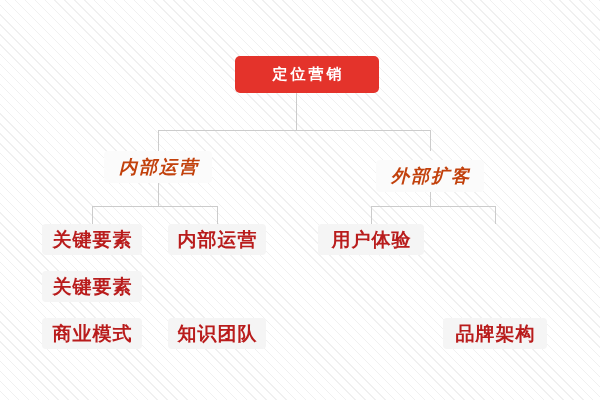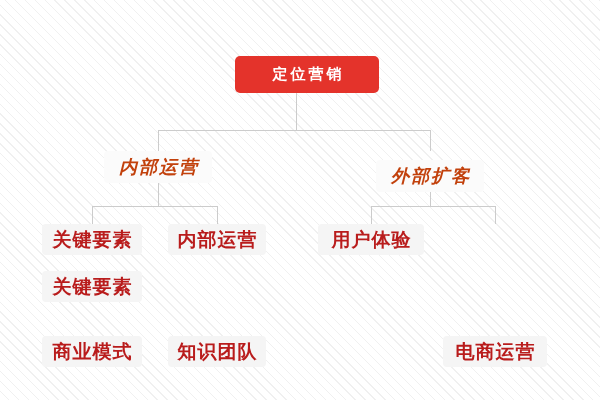--- a/index.html
+++ b/index.html
@@ -37,21 +37,21 @@
     display: flex; align-items: center; justify-content: center;
     font-size: 19px; font-weight: bold; letter-spacing: 1px;
     text-indent: 1px;
   }
   .lcA { left: 42px;  width: 100px; }
   .lcB { left: 168px; width: 98px;  }
   .rcA { left: 318px; width: 106px; }
   .rcB { left: 443px; width: 104px; }
   .row1 { top: 224px; }
   .row2 { top: 271px; }
-  .row3 { top: 336px; }
+  .row3 { top: 318px; }
 </style>
 </head>
 <body>
 
 <div class="canvas">
 
   <div class="line v" style="left:296px; top:93px;  height:37px;"></div>
   <div class="line h" style="left:158px; top:130px; width:272px;"></div>
   <div class="line v" style="left:158px; top:130px; height:21px;"></div>
   <div class="line v" style="left:430px; top:130px; height:21px;"></div>
@@ -71,15 +71,15 @@
   <div class="branch-node branch-left">内部运营</div>
   <div class="branch-node branch-right">外部扩客</div>
 
   <div class="leaf lcA row1">关键要素</div>
   <div class="leaf lcB row1">内部运营</div>
   <div class="leaf lcA row2">关键要素</div>
   <div class="leaf lcA row3">商业模式</div>
   <div class="leaf rcA row1">用户体验</div>
 
   <div class="leaf lcB row3">知识团队</div>
-  <div class="leaf rcB row3">电商运营</div>
+  <div class="leaf rcB row3">品牌架构</div>
 
 </div>
 
 </body></html>

